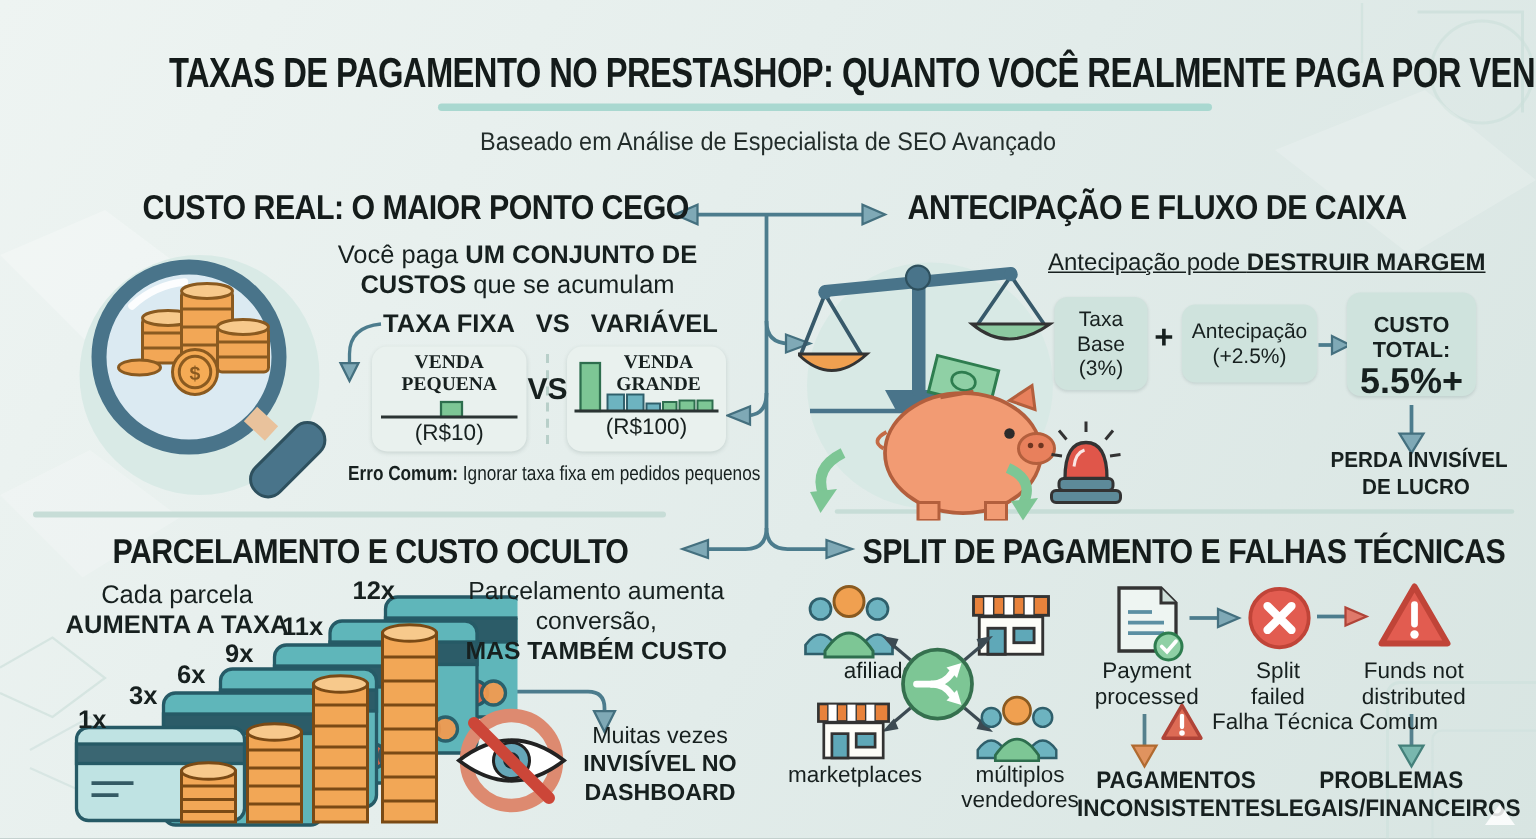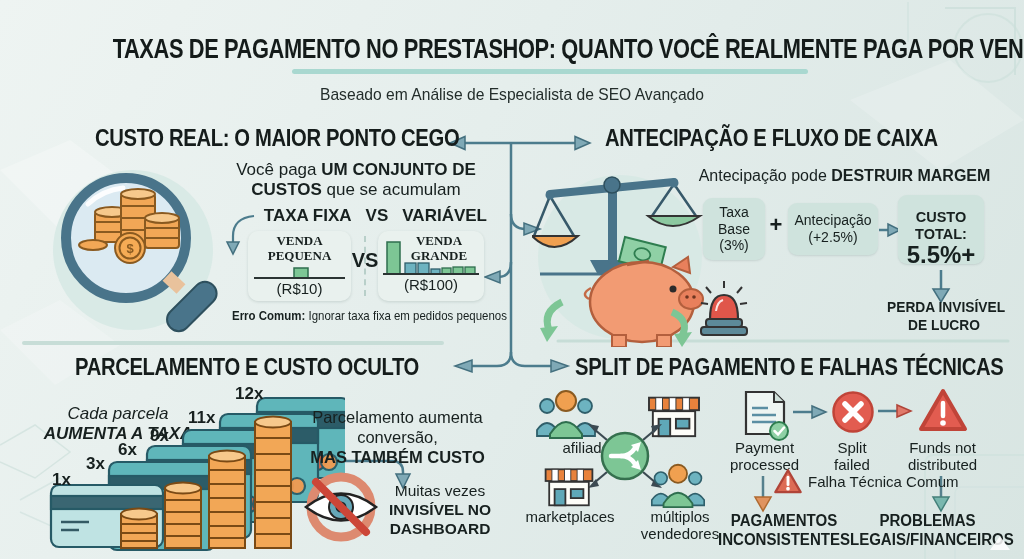--- a/index.html
+++ b/index.html
@@ -12,21 +12,21 @@
   .nw{white-space:nowrap;}
   .z0{z-index:0;} .z1{z-index:1;} .z2{z-index:2;}
   .maintitle{left:0;top:33px;width:1024px;text-align:center;font-size:28px;font-weight:bold;
     letter-spacing:-.5px;transform:scaleX(.78);transform-origin:center;white-space:nowrap;color:#141b1a;}
   .subtitle{left:0;top:85px;width:1024px;text-align:center;font-size:17px;
     transform:scaleX(.92);transform-origin:center;color:#232d2b;}
   .underline{left:292px;top:69px;width:516px;height:5px;background:#a9d8d0;border-radius:3px;}
   .qtitle{font-weight:bold;font-size:23px;letter-spacing:-.4px;transform:scaleX(.88);
     transform-origin:left center;white-space:nowrap;color:#151c1b;}
   .t17{font-size:17px;line-height:1.18;}
-  .t16{font-size:16px;line-height:1.18;}
+  .t16{font-size:16px;line-height:1.18;text-decoration:underline;}
   .t15{font-size:15px;line-height:1.16;}
   .t14{font-size:14px;line-height:1.2;}
   .t13{font-size:13px;line-height:1.15;font-family:Liberation Serif, serif;}
   .box{background:#cfe3dd;border-radius:9px;display:flex;align-items:center;justify-content:center;
     text-align:center;box-shadow:0 1px 2px rgba(60,90,85,.15);}
   .salebox{background:#e9f1ee;border-radius:10px;box-shadow:0 1px 3px rgba(60,90,85,.18);}
   .flowlabel{font-size:15px;line-height:1.15;text-align:center;}
   .reslabel{font-weight:bold;font-size:16px;line-height:1.18;text-align:center;transform:scaleX(.94);transform-origin:center;}
   .instlabel{font-weight:bold;font-size:17px;white-space:nowrap;}
   svg{display:block;}
@@ -113,26 +113,26 @@
       <circle cx="97" cy="96" r="15" fill="#f5ab55"></circle>
       <circle cx="97" cy="96" r="10.5" fill="none"></circle>
     </g>
     <text x="97" y="101" font-size="13" font-weight="bold" fill="#8a5a20" text-anchor="middle">$</text>
     <line x1="134" y1="124" x2="148" y2="137" stroke="#e9c29c" stroke-width="13"></line>
     <g transform="rotate(45 162 152)">
       <rect x="150" y="126" width="23" height="60" rx="11" fill="#49748a" stroke="#2e505e" stroke-width="2"></rect>
     </g>
   </svg>
 
-  <div class="abs z2 ctr t17" style="left:236px;top:160px;width:240px;">
+  <div class="abs z2 ctr t17" style="left:225px;top:160px;width:240px;">
     <span><span>Você paga </span><span class="b">UM CONJUNTO DE</span></span><br>
     <span><span class="b">CUSTOS</span><span> que se acumulam</span></span>
   </div>
 
-  <div class="abs z2 b nw" style="left:247px;top:206px;width:240px;display:flex;justify-content:flex-end;gap:14px;font-size:17px;">
+  <div class="abs z2 b nw" style="left:247px;top:206px;width:240px;display:flex;justify-content:center;gap:14px;font-size:17px;">
     <span>TAXA FIXA</span>
     <span>VS</span>
     <span>VARIÁVEL</span>
   </div>
 
   <div class="abs z2 salebox" style="left:248px;top:231px;width:103px;height:70px;">
     <div class="ctr b t13" style="margin-top:3px;">
       <span>VENDA</span><br>
       <span>PEQUENA</span>
     </div>
@@ -240,21 +240,21 @@
     <rect x="4" y="48" width="46" height="8" rx="3" fill="#5d8a99" stroke="#333333" stroke-width="2"></rect>
   </svg>
 
 
   <div class="abs z2 ctr b nw" style="left:884px;top:298px;width:120px;font-size:14.5px;line-height:1.25;transform:scaleX(.95);transform-origin:center;">
     <span>PERDA INVISÍVEL</span><br><span>DE LUCRO</span>
   </div>
 
   <div class="abs z2 qtitle" style="left:75px;top:354px;">PARCELAMENTO E CUSTO OCULTO</div>
 
-  <div class="abs z2 ctr t17" style="left:40px;top:404px;width:156px;font-style:italic;">
+  <div class="abs z2 ctr t17" style="left:40px;top:387px;width:156px;">
     <span>Cada parcela</span><br>
     <span class="b">AUMENTA A TAXA</span>
   </div>
 
   <svg class="abs z2" width="310" height="172" viewBox="0 0 310 172" style="left:35px;top:382px;">
     <g stroke="#265a66" stroke-width="2.2">
       <rect x="222" y="16" width="92" height="80" rx="8" fill="#5fb6ba"></rect>
       <rect x="222" y="30" width="92" height="16" fill="#2c5c68"></rect>
       <circle cx="282" cy="80" r="8" fill="#e2674a"></circle>
         <circle cx="294" cy="80" r="8" fill="#f59a4e" opacity=".92"></circle>
@@ -313,21 +313,21 @@
     </g>
   </svg>
 
   <div class="abs z2 instlabel" style="left:52px;top:470px;">1x</div>
   <div class="abs z2 instlabel" style="left:86px;top:454px;">3x</div>
   <div class="abs z2 instlabel" style="left:118px;top:440px;">6x</div>
   <div class="abs z2 instlabel" style="left:150px;top:426px;">9x</div>
   <div class="abs z2 instlabel" style="left:188px;top:408px;">11x</div>
   <div class="abs z2 instlabel" style="left:235px;top:384px;">12x</div>
 
-  <div class="abs z2 ctr" style="left:300px;top:408px;width:195px;font-size:16.5px;line-height:1.2;">
+  <div class="abs z2 ctr" style="left:300px;top:385px;width:195px;font-size:16.5px;line-height:1.2;">
     <span>Parcelamento aumenta</span><br>
     <span>conversão,</span><br>
     <span class="b">MAS TAMBÉM CUSTO</span>
   </div>
 
   <svg class="abs z2" width="78" height="78" viewBox="0 0 78 78" style="left:302px;top:468px;">
     <circle cx="39" cy="39" r="30" fill="none" stroke="#dd8a70" stroke-width="9"></circle>
     <path d="M 4 39 Q 39 12 74 39 Q 39 66 4 39 Z" fill="#ffffff" stroke="#222222" stroke-width="2.5"></path>
     <circle cx="39" cy="39" r="12" fill="#66a7b8" stroke="#222222" stroke-width="2"></circle>
     <circle cx="39" cy="39" r="5.5" fill="#1d2a30"></circle>

